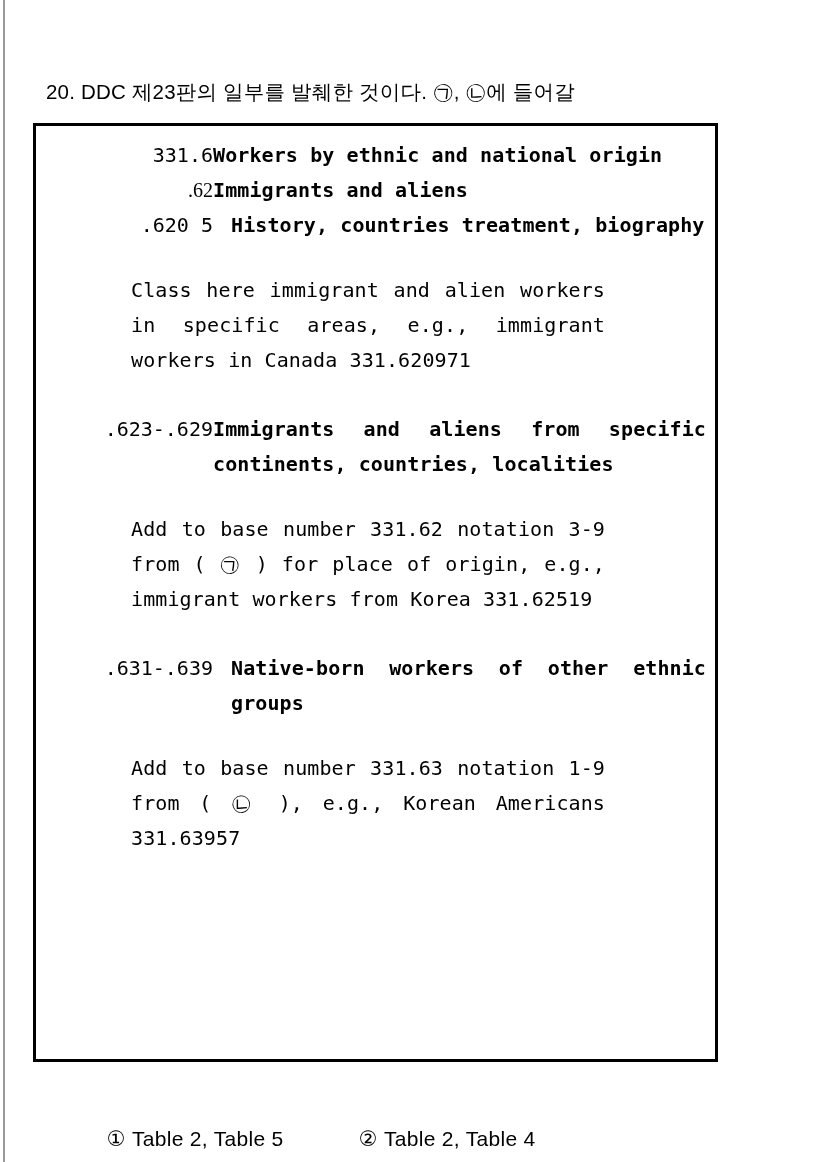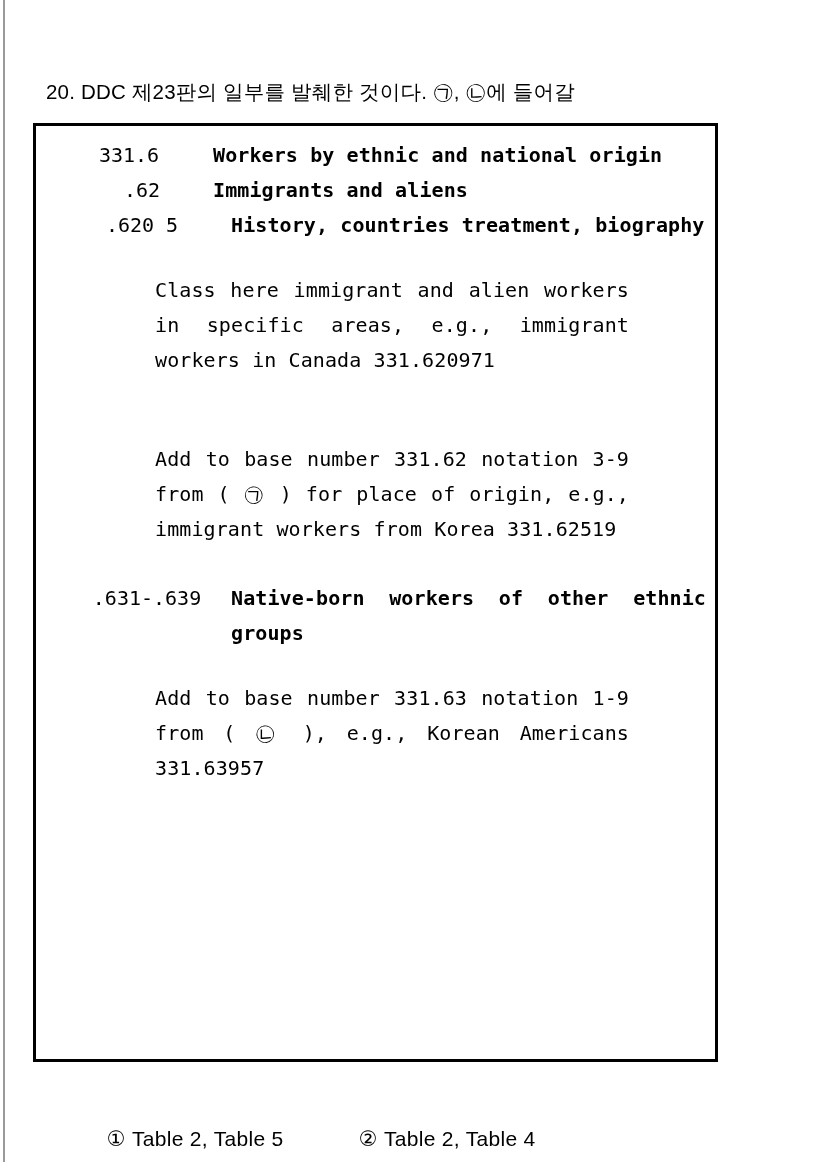--- a/index.html
+++ b/index.html
@@ -67,46 +67,46 @@
   
   .entry {
     display: flex;
     align-items: flex-start;
     font-size: 20px;
     line-height: 35px;
   }
   .entry .num {
     flex: 0 0 auto;
     width: 168px;
-    text-align: center;
+    text-align: right;
     letter-spacing: 0px;
     white-space: pre;
   }
-  .entry .num.ind1 { padding-left: 26px; width: 142px; }
+  .entry .num.ind1 { padding-left: 26px; width: 142px; font-family: Liberation Serif, serif; }
   .entry .num.ind2 { padding-left: 26px; width: 142px; }
   .entry .num.wide { padding-left: 36px; width: 132px; }
 
   .entry .caption {
     flex: 1 1 auto;
     letter-spacing: 0.1px;
     font-weight: bold;
   }
   .entry .caption.justify {
     text-align: justify;
     text-align-last: left;
   }
   .entry .caption.pad {
     padding-left: 18px;
   }
 
   
   .note {
     font-size: 20px;
     line-height: 35px;
-    margin-left: 110px;
+    margin-left: 86px;
     width: 474px;
     text-align: justify;
     text-align-last: left;
     letter-spacing: 0.1px;
   }
   .spacer-md { height: 30px; }
   .spacer-lg { height: 34px; }
 
   
   .choices {
@@ -157,20 +157,24 @@
       <span class="num ind2">.620 5</span>
       <span class="caption pad">History, countries treatment, biography</span>
     </div>
 
     <div class="spacer-md"></div>
 
     <div class="note">Class here immigrant and alien workers in specific areas, e.g., immigrant workers in Canada 331.620971</div>
 
     <div class="spacer-lg"></div>
 
+    <div class="entry">
+      <span class="num wide">.623-.629</span>
+      <span class="caption justify">Immigrants and aliens from specific continents, countries, localities</span>
+    </div>
 
     <div class="spacer-md"></div>
 
     <div class="note">Add to base number 331.62 notation 3-9 from ( ㉠ ) for place of origin, e.g., immigrant workers from Korea 331.62519</div>
 
     <div class="spacer-lg"></div>
 
 
     <div class="entry">
       <span class="num wide">.631-.639</span>

